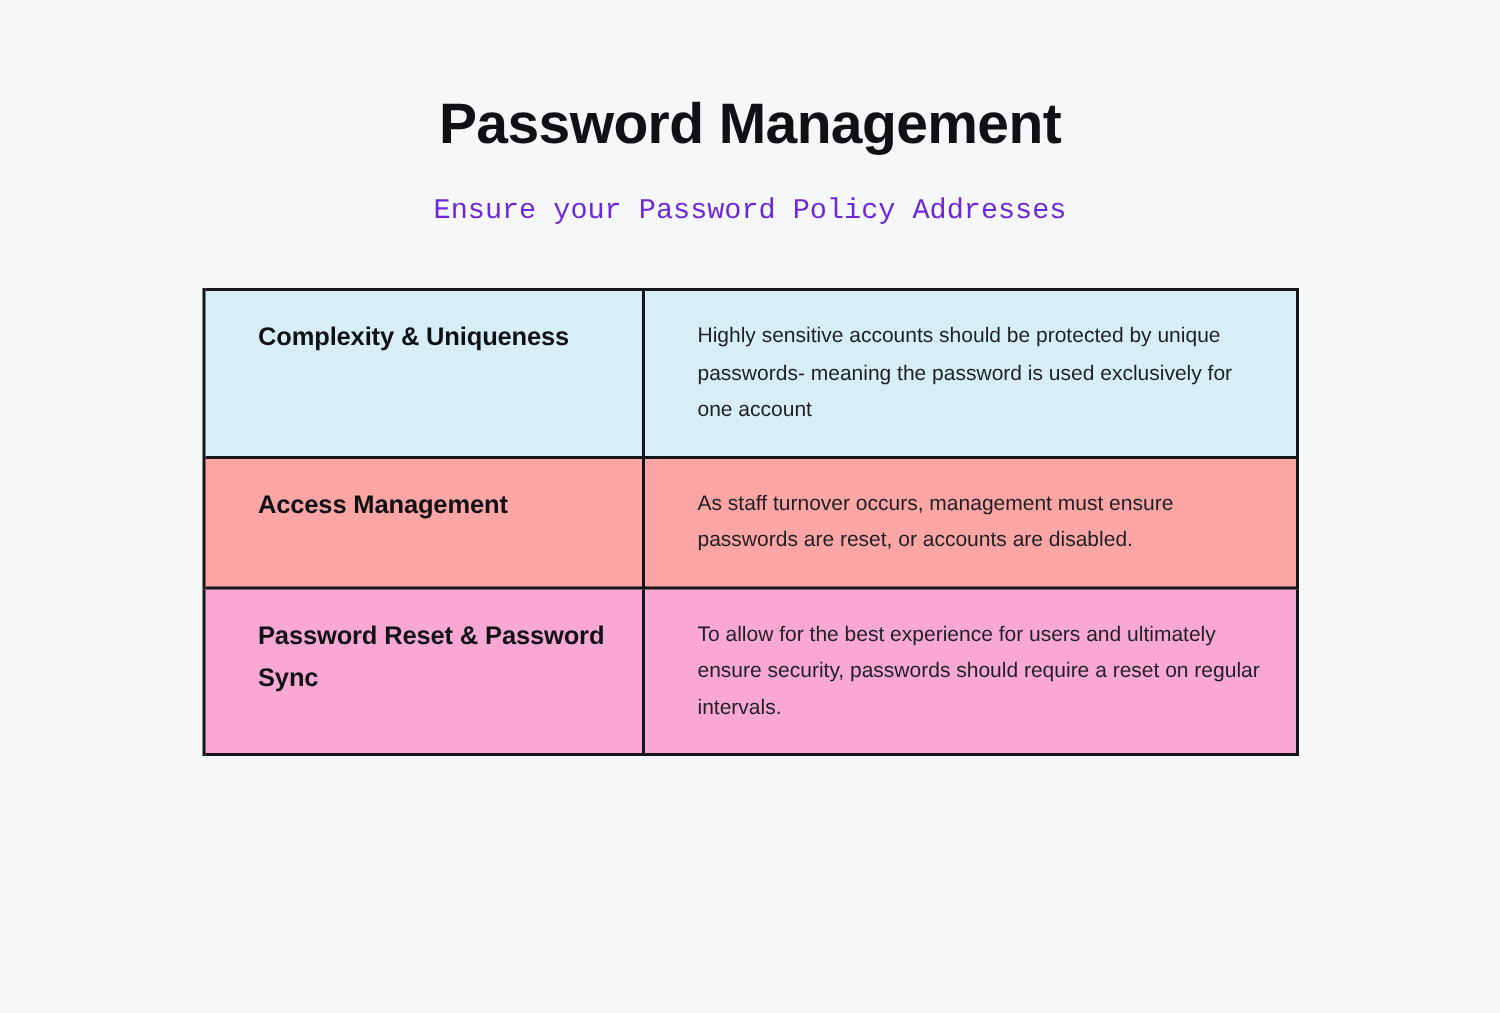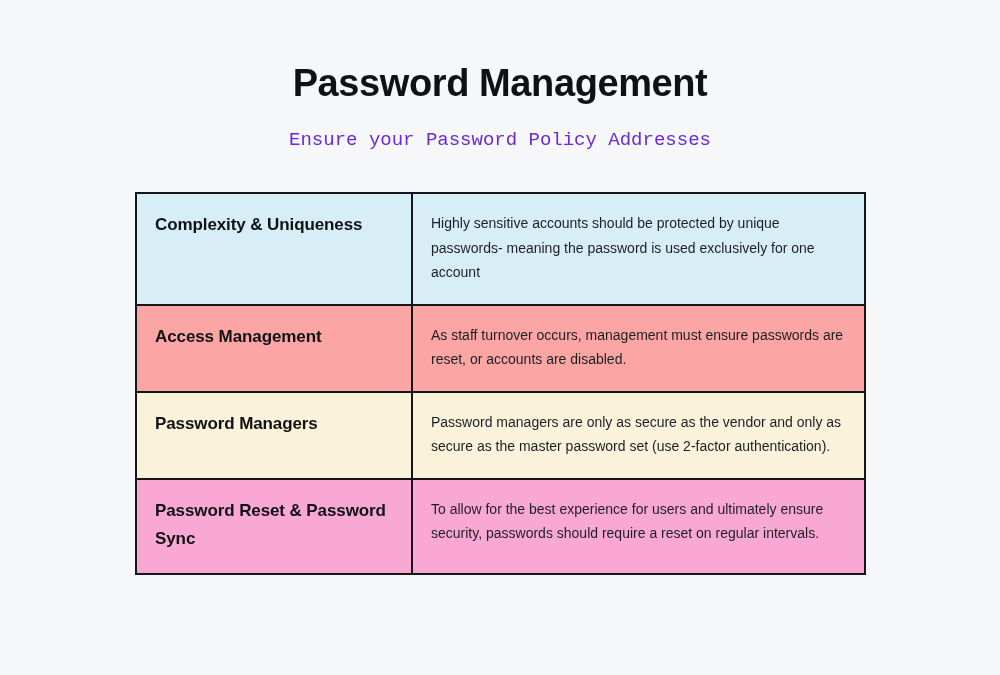--- a/index.html
+++ b/index.html
@@ -54,21 +54,21 @@
     width: 731px;
     border-collapse: collapse;
     table-layout: fixed;
   }
   .policy-table tr {
     border-top: 2px solid #14161a;
     border-bottom: 2px solid #14161a;
   }
   .policy-table td {
     vertical-align: top;
-    padding: 17px 18px 19px 18px;
+    padding: 17px 18px 19px 35px;
     border-left: 2px solid #14161a;
     border-right: 2px solid #14161a;
   }
   .col-label {
     width: 238px;
     font-size: 17px;
     font-weight: 700;
     color: #0f1115;
     line-height: 1.68;
     letter-spacing: -0.1px;
@@ -99,24 +99,20 @@
   <table class="policy-table">
     <tbody>
       <tr class="row-complexity">
         <td class="col-label" data-bind="table.rows.0.label">Complexity &amp; Uniqueness</td>
         <td class="col-desc" data-bind="table.rows.0.description">Highly sensitive accounts should be protected by unique passwords- meaning the password is used exclusively for one account</td>
       </tr>
       <tr class="row-access">
         <td class="col-label" data-bind="table.rows.1.label">Access Management</td>
         <td class="col-desc" data-bind="table.rows.1.description">As staff turnover occurs, management must ensure passwords are reset, or accounts are disabled.</td>
       </tr>
-      <tr class="row-managers">
-        <td class="col-label" data-bind="table.rows.2.label">Password Managers</td>
-        <td class="col-desc" data-bind="table.rows.2.description">Password managers are only as secure as the vendor and only as secure as the master password set (use 2-factor authentication).</td>
-      </tr>
       <tr class="row-reset">
         <td class="col-label" data-bind="table.rows.3.label">Password Reset &amp; Password Sync</td>
         <td class="col-desc" data-bind="table.rows.3.description">To allow for the best experience for users and ultimately ensure security, passwords should require a reset on regular intervals.</td>
       </tr>
     </tbody>
   </table>
 
 </div>
 
 </body></html>

